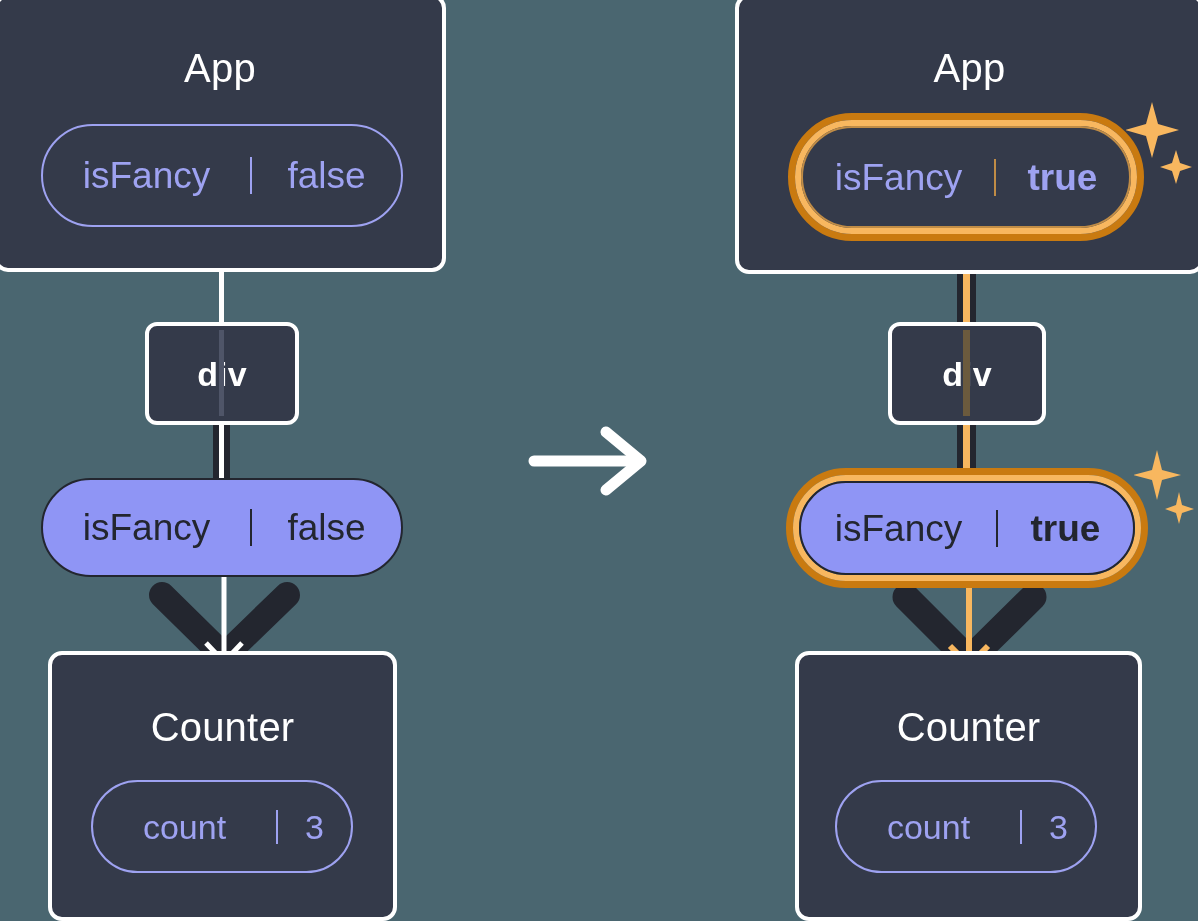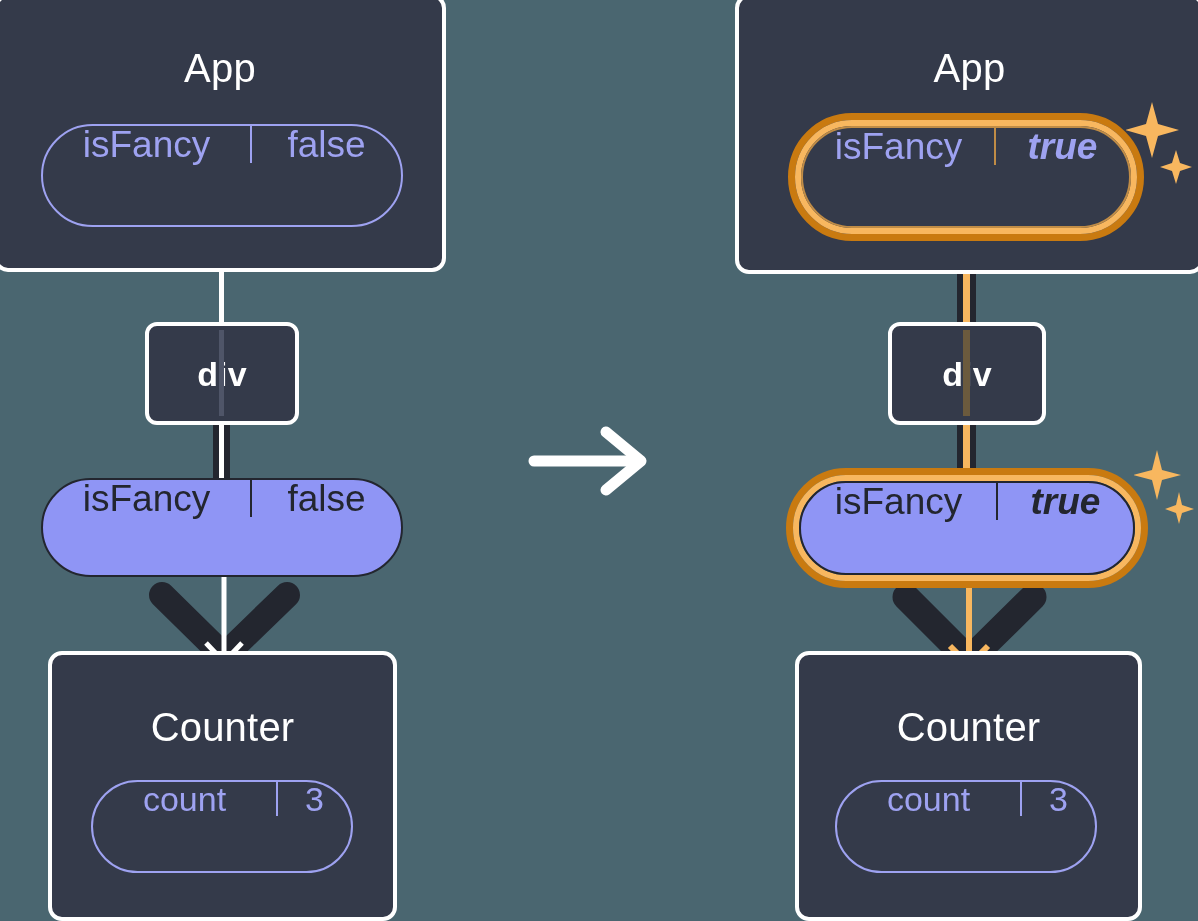--- a/index.html
+++ b/index.html
@@ -40,21 +40,21 @@
     font-weight: 700;
     top: 50%;
     transform: translateY(-50%);
     line-height: 1;
   }
 
   
   .pill {
     position: absolute;
     display: flex;
-    align-items: flex-start;
+    align-items: center;
     border-radius: 999px;
     z-index: 8;
   }
   .pill .cell {
     display: flex;
     align-items: center;
     justify-content: center;
     font-size: 37px;
     line-height: 1;
     white-space: nowrap;
@@ -88,21 +88,21 @@
   }
   .ring-inner {
     position: absolute;
     border-radius: 999px;
     border: 6px solid #f8b75f;
     z-index: 10;
     pointer-events: none;
   }
 
   
-  .bold { font-weight: 700; font-style: italic; }
+  .bold { font-weight: 700; }
 
   
   .wire {
     position: absolute;
     z-index: 3;
   }
   .wire.white { background: #ffffff; }
   .wire.dark  { background: #23262f; }
   .wire.light { background: #ffffff; }
   .wire.amber { background: #f8b75f; }

